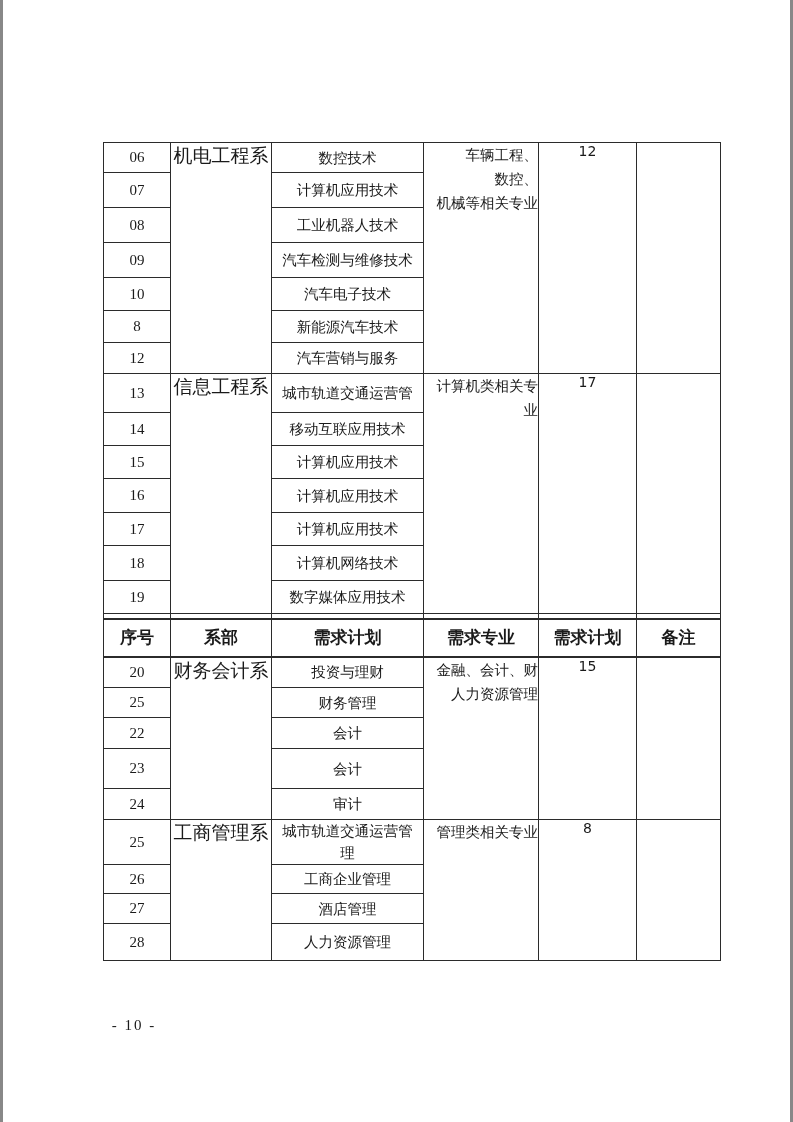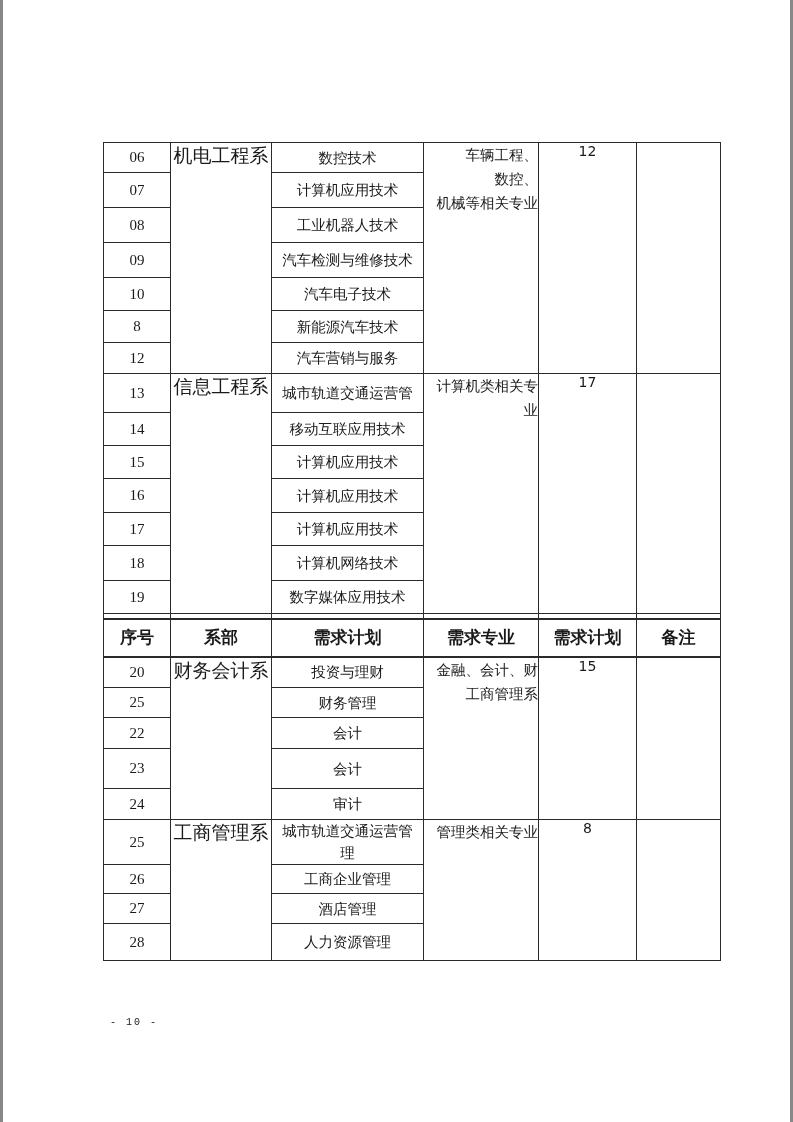--- a/index.html
+++ b/index.html
@@ -73,22 +73,22 @@
     border-bottom-width:2px;
     word-break:keep-all;
     margin-left:14px;
   }
   tr.spacer-row td { height:5px; }
   .page-number {
     position:absolute;
     left:100px; top:1017px;
     width:62px;
     text-align:center;
-    font-family:Liberation Mono, monospace;
-    font-size:10px;
+    font-family:Liberation Serif, serif;
+    font-size:15px;
     letter-spacing:2px;
     color:#1a1a1a;
   }
 </style>
 </head>
 <body>
 
 <div class="page">
 
   <table class="doc-table">
@@ -186,21 +186,21 @@
       <th>需求专业</th>
       <th>需求计划</th>
       <th>备注</th>
     </tr>
 
     <tr style="height:31px">
       <td class="cell-no">20</td>
       <td class="cell-dept" rowspan="5">财务会计系</td>
       <td class="cell-major">投资与理财</td>
       <td class="cell-demand" rowspan="5">金融、会计、财
-工商管理系</td>
+人力资源管理</td>
       <td class="cell-plan" rowspan="5">15</td>
       <td class="cell-remark" rowspan="5"></td>
     </tr>
     <tr style="height:30px">
       <td class="cell-no">25</td>
       <td class="cell-major">财务管理</td>
     </tr>
     <tr style="height:31px">
       <td class="cell-no">22</td>
       <td class="cell-major">会计</td>

